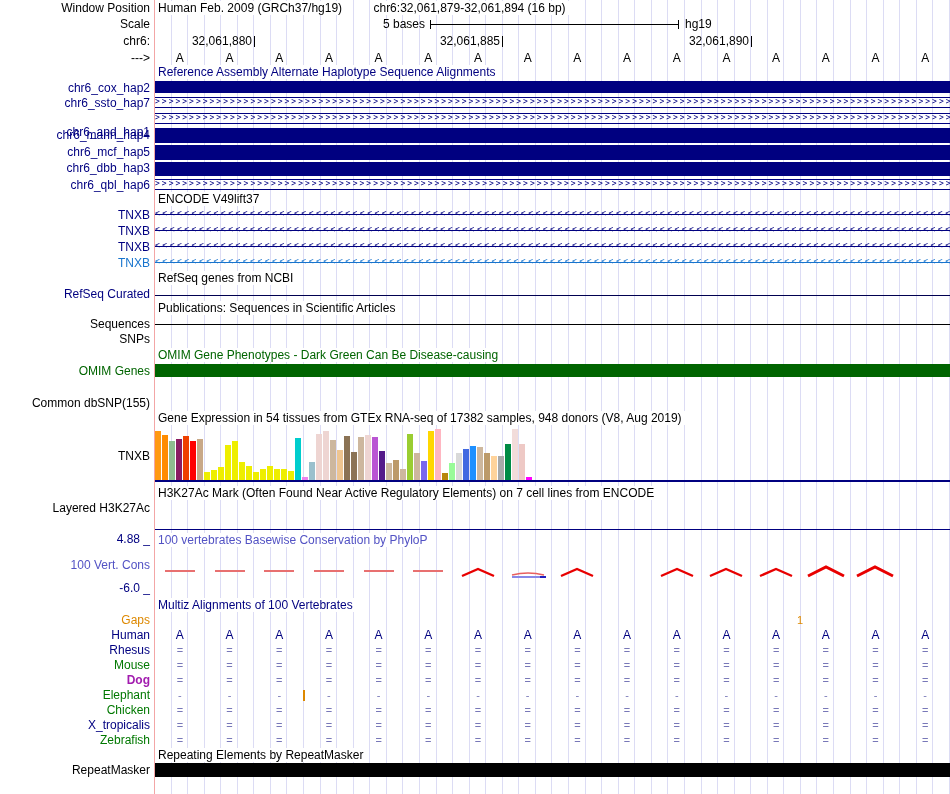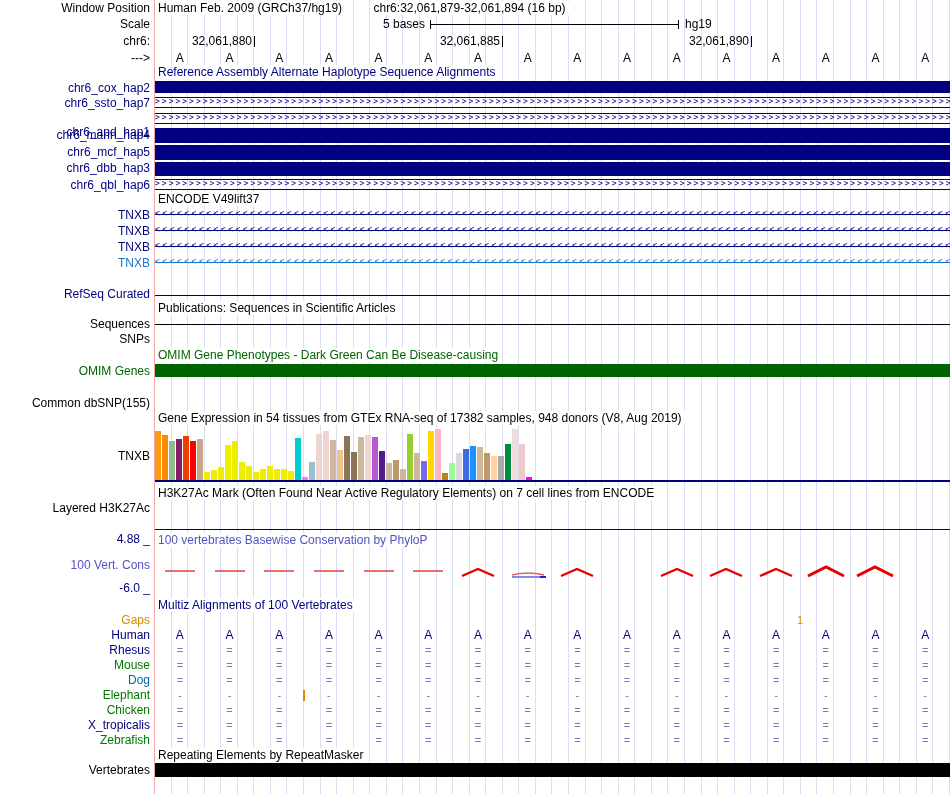--- a/index.html
+++ b/index.html
@@ -120,20 +120,21 @@
     </div>
   <div class="gline" id="gline2" style="top: 240px; color: rgb(0, 0, 128);">
       <div class="hl"></div>
       <div class="ch">&lt;&lt;&lt;&lt;&lt;&lt;&lt;&lt;&lt;&lt;&lt;&lt;&lt;&lt;&lt;&lt;&lt;&lt;&lt;&lt;&lt;&lt;&lt;&lt;&lt;&lt;&lt;&lt;&lt;&lt;&lt;&lt;&lt;&lt;&lt;&lt;&lt;&lt;&lt;&lt;&lt;&lt;&lt;&lt;&lt;&lt;&lt;&lt;&lt;&lt;&lt;&lt;&lt;&lt;&lt;&lt;&lt;&lt;&lt;&lt;&lt;&lt;&lt;&lt;&lt;&lt;&lt;&lt;&lt;&lt;&lt;&lt;&lt;&lt;&lt;&lt;&lt;&lt;&lt;&lt;&lt;&lt;&lt;&lt;&lt;&lt;&lt;&lt;&lt;&lt;&lt;&lt;&lt;&lt;&lt;&lt;&lt;&lt;&lt;&lt;&lt;&lt;&lt;&lt;&lt;&lt;&lt;&lt;&lt;&lt;&lt;&lt;&lt;&lt;&lt;&lt;&lt;&lt;&lt;&lt;&lt;&lt;&lt;&lt;&lt;&lt;&lt;&lt;&lt;&lt;&lt;&lt;&lt;&lt;&lt;&lt;&lt;&lt;&lt;&lt;&lt;&lt;&lt;&lt;&lt;&lt;&lt;&lt;&lt;&lt;</div>
     </div>
   <div class="gline" id="gline3" style="top: 256px; color: rgb(24, 116, 205);">
       <div class="hl"></div>
       <div class="ch">&lt;&lt;&lt;&lt;&lt;&lt;&lt;&lt;&lt;&lt;&lt;&lt;&lt;&lt;&lt;&lt;&lt;&lt;&lt;&lt;&lt;&lt;&lt;&lt;&lt;&lt;&lt;&lt;&lt;&lt;&lt;&lt;&lt;&lt;&lt;&lt;&lt;&lt;&lt;&lt;&lt;&lt;&lt;&lt;&lt;&lt;&lt;&lt;&lt;&lt;&lt;&lt;&lt;&lt;&lt;&lt;&lt;&lt;&lt;&lt;&lt;&lt;&lt;&lt;&lt;&lt;&lt;&lt;&lt;&lt;&lt;&lt;&lt;&lt;&lt;&lt;&lt;&lt;&lt;&lt;&lt;&lt;&lt;&lt;&lt;&lt;&lt;&lt;&lt;&lt;&lt;&lt;&lt;&lt;&lt;&lt;&lt;&lt;&lt;&lt;&lt;&lt;&lt;&lt;&lt;&lt;&lt;&lt;&lt;&lt;&lt;&lt;&lt;&lt;&lt;&lt;&lt;&lt;&lt;&lt;&lt;&lt;&lt;&lt;&lt;&lt;&lt;&lt;&lt;&lt;&lt;&lt;&lt;&lt;&lt;&lt;&lt;&lt;&lt;&lt;&lt;&lt;&lt;&lt;&lt;&lt;&lt;&lt;&lt;&lt;</div>
     </div>
 
+  <div class="title black" style="top:272px"><span>RefSeq genes from NCBI</span></div>
   <div class="lbl navy" style="top:288px">RefSeq Curated</div>
   <div class="thinline" style="top:295px;height:1px;background:#000050"></div>
 
   <div class="title black" style="top:302px"><span>Publications: Sequences in Scientific Articles</span></div>
   <div class="lbl black" style="top:318px">Sequences</div>
   <div class="thinline" style="top:324px;height:1px;background:#000"></div>
   <div class="lbl black" style="top:333px">SNPs</div>
 
   <div class="title green" style="top:349px"><span>OMIM Gene Phenotypes - Dark Green Can Be Disease-causing</span></div>
   <div class="lbl green" style="top:365px">OMIM Genes</div>
@@ -355,21 +356,21 @@
           <div class="cell" style="color: rgb(120, 120, 184); font-size: 11px;">=</div>
           <div class="cell" style="color: rgb(120, 120, 184); font-size: 11px;">=</div>
           <div class="cell" style="color: rgb(120, 120, 184); font-size: 11px;">=</div>
           <div class="cell" style="color: rgb(120, 120, 184); font-size: 11px;">=</div>
           <div class="cell" style="color: rgb(120, 120, 184); font-size: 11px;">=</div>
           <div class="cell" style="color: rgb(120, 120, 184); font-size: 11px;">=</div>
           <div class="cell" style="color: rgb(120, 120, 184); font-size: 11px;">=</div>
         </div>
       </div>
       <div class="mz-row" style="top: 673px;">
-        <div class="mzl" style="color: #0369a1;">Dog</div>
+        <div class="mzl" style="color: #a21caf; font-weight: bold;">Dog</div>
         <div class="mzm">
           <div class="cell" style="color: rgb(120, 120, 184); font-size: 11px;">=</div>
           <div class="cell" style="color: rgb(120, 120, 184); font-size: 11px;">=</div>
           <div class="cell" style="color: rgb(120, 120, 184); font-size: 11px;">=</div>
           <div class="cell" style="color: rgb(120, 120, 184); font-size: 11px;">=</div>
           <div class="cell" style="color: rgb(120, 120, 184); font-size: 11px;">=</div>
           <div class="cell" style="color: rgb(120, 120, 184); font-size: 11px;">=</div>
           <div class="cell" style="color: rgb(120, 120, 184); font-size: 11px;">=</div>
           <div class="cell" style="color: rgb(120, 120, 184); font-size: 11px;">=</div>
           <div class="cell" style="color: rgb(120, 120, 184); font-size: 11px;">=</div>
@@ -463,15 +464,15 @@
           <div class="cell" style="color: rgb(120, 120, 184); font-size: 11px;">=</div>
           <div class="cell" style="color: rgb(120, 120, 184); font-size: 11px;">=</div>
           <div class="cell" style="color: rgb(120, 120, 184); font-size: 11px;">=</div>
           <div class="cell" style="color: rgb(120, 120, 184); font-size: 11px;">=</div>
           <div class="cell" style="color: rgb(120, 120, 184); font-size: 11px;">=</div>
         </div>
       </div>
     </div>
 
   <div class="title black" style="top:749px"><span>Repeating Elements by RepeatMasker</span></div>
-  <div class="lbl black" style="top:764px">Vertebrates</div>
+  <div class="lbl black" style="top:764px">RepeatMasker</div>
   <div class="track" style="top:763px;height:14px;background:#000"></div>
 </div>
 
 </body></html>

